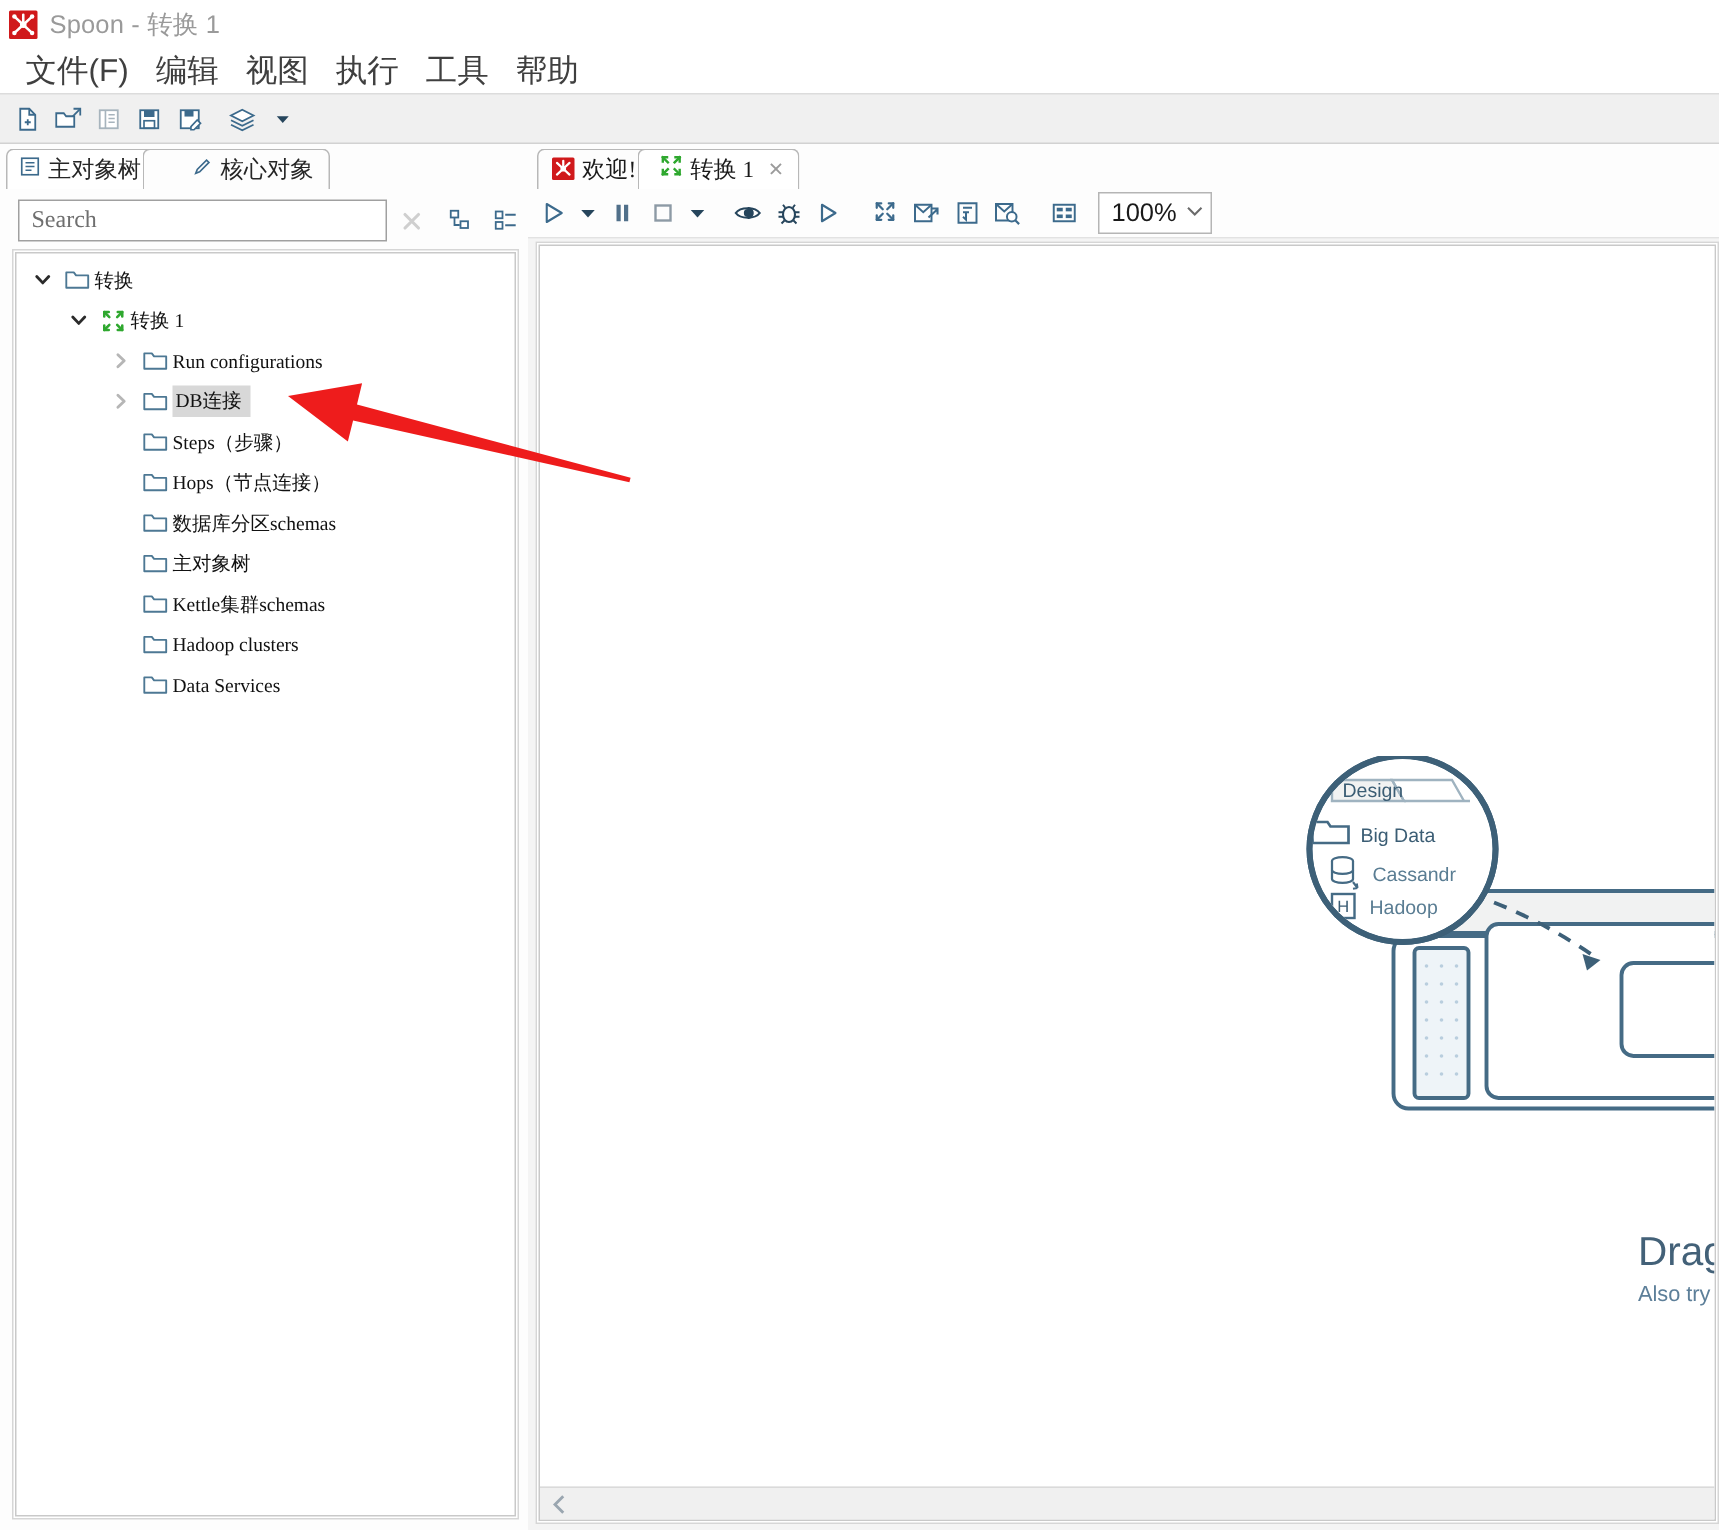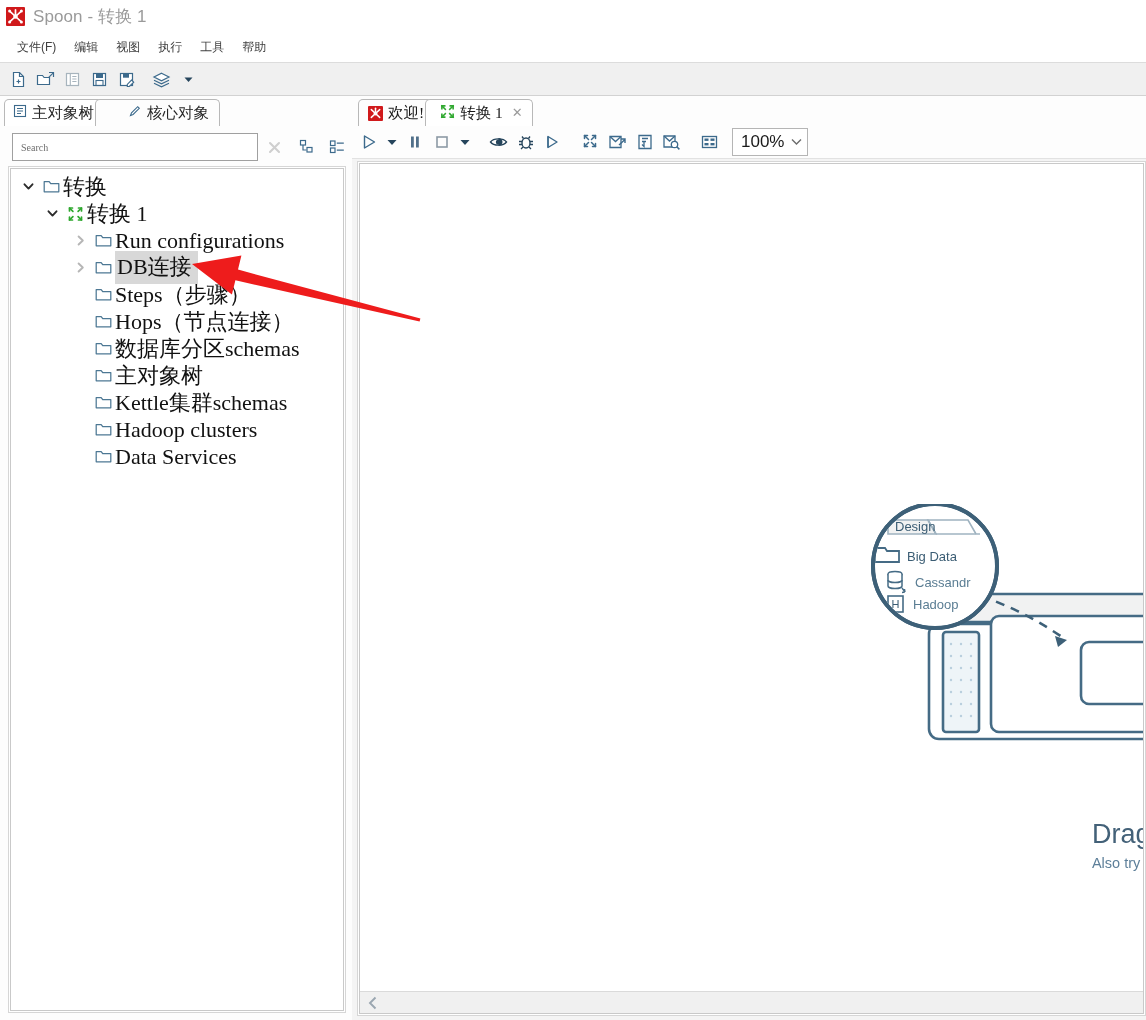--- a/index.html
+++ b/index.html
@@ -14,50 +14,50 @@
 
   
   .titlebar{height:32px;background:#ffffff;display:flex;align-items:center;padding-left:6px;}
   .app-icon{width:19px;height:19px;background:#d0191b;border-radius:1px;position:relative;margin-right:8px;flex:none;}
   .app-icon svg{position:absolute;left:0;top:0;}
   .title-text{font-size:17px;color:#9a9a9a;letter-spacing:.1px;}
   .title-text .tname{color:#9a9a9a;}
 
   
   .menubar{height:30px;background:#ffffff;display:flex;align-items:center;padding-left:8px;}
-  .menu-item{font-size:12px;color:#3f3f3f;padding:2px 9px;cursor:default;white-space:nowrap;}
+  .menu-item{font-size:21px;color:#3f3f3f;padding:2px 9px;cursor:default;white-space:nowrap;}
 
   
   .toolbar{height:32px;background:#f0f0f0;border-top:1px solid #dcdcdc;border-bottom:1px solid #d2d2d2;
            display:flex;align-items:center;padding-left:6px;gap:3px;}
   .tbtn{width:24px;height:24px;display:flex;align-items:center;justify-content:center;cursor:default;border-radius:2px;}
   .tbtn svg{display:block;}
 
   
   .main{position:absolute;left:0;top:96px;width:1146px;height:924px;background:#f4f4f4;display:flex;}
 
   
   .leftpane{width:352px;height:924px;position:relative;background:#fdfdfd;flex:none;font-family:Liberation Serif, serif;}
   .tabstrip{height:30px;position:relative;display:flex;align-items:flex-end;padding-left:4px;background:#fdfdfd;}
   .ptab{height:26px;display:flex;align-items:center;gap:5px;padding:0 10px 0 8px;font-size:15.5px;color:#262626;
         border:1px solid #b8b8b8;border-bottom:none;border-radius:5px 5px 0 0;background:#ffffff;position:relative;cursor:default;}
   .ptab.skewed{margin-left:-10px;padding-left:32px;}
   .searchrow{height:36px;display:flex;align-items:center;padding:3px 6px 4px 12px;gap:0;background:#fdfdfd;}
   .searchbox{flex:none;width:232px;height:26px;border:1px solid #a0a0a0;background:#fff;display:flex;align-items:center;padding:0 6px;}
-  .searchbox input{border:none;outline:none;width:100%;font-size:10px;color:#3a3a3a;font-family:inherit;background:transparent;}
+  .searchbox input{border:none;outline:none;width:100%;font-size:16px;color:#3a3a3a;font-family:inherit;background:transparent;}
   .searchbox input::placeholder{color:#6f6f6f;}
   .clear-x{width:34px;display:flex;align-items:center;justify-content:center;cursor:default;}
   .mini-icons{display:flex;align-items:center;gap:12px;margin-left:8px;}
   .mini-icon{width:18px;height:18px;display:flex;align-items:center;justify-content:center;cursor:default;}
 
   .treebox{position:absolute;left:8px;top:70px;width:336px;height:845px;background:#ffffff;
            border:1px solid #d6d6d6;box-shadow:inset 0 0 0 1px #fff;overflow:hidden;}
   .treebox-inner{position:absolute;left:1px;top:1px;right:1px;bottom:1px;border:1px solid #c9c9c9;background:#fff;overflow:hidden;}
   .tree{padding:4px 0 0 0;}
-  .trow{height:27px;display:flex;align-items:center;cursor:default;white-space:nowrap;font-size:22px;color:#111;}
+  .trow{height:27px;display:flex;align-items:center;cursor:default;white-space:nowrap;font-size:13px;color:#111;}
   .trow .twist{width:22px;display:flex;align-items:center;justify-content:center;flex:none;}
   .trow .ticon{width:24px;display:flex;align-items:center;justify-content:center;flex:none;}
   .trow .tlabel{padding-right:6px;}
   .trow.sel .tlabel{background:#d8d8d8;padding:1px 6px 2px 2px;}
   .indent1{padding-left:6px;}
   .indent2{padding-left:30px;}
   .indent3{padding-left:58px;}
 
   
   .rightpane{flex:1;height:924px;position:relative;background:#f4f4f4;}

